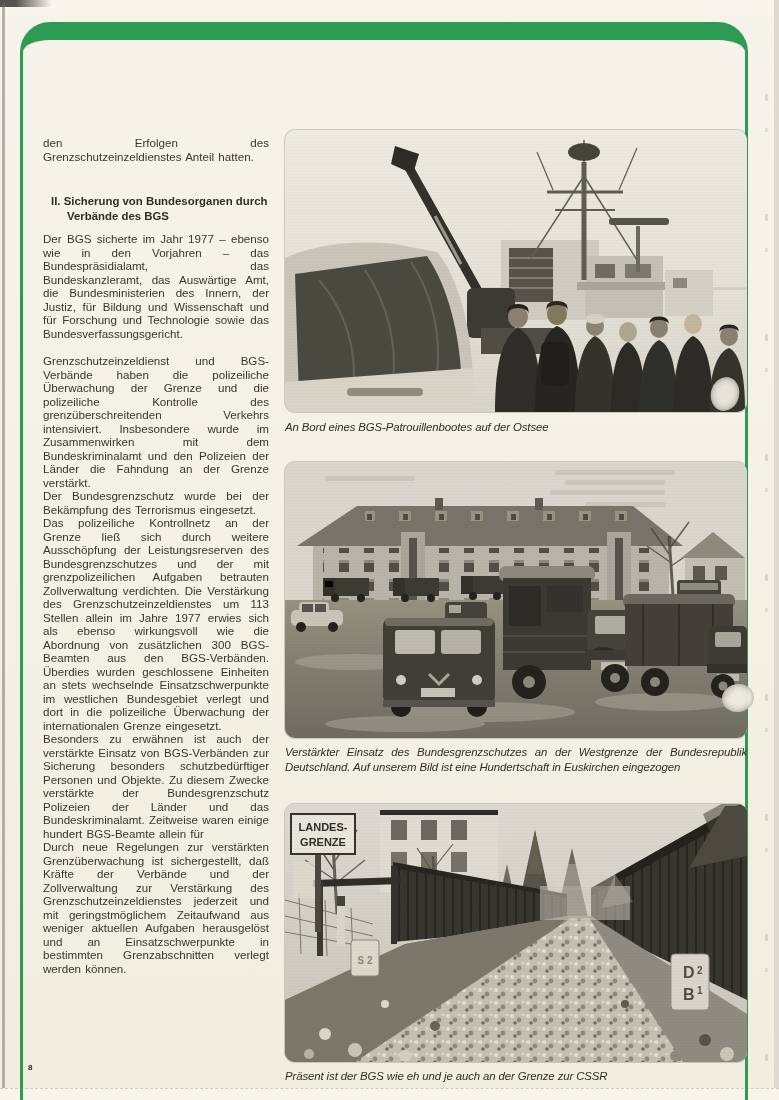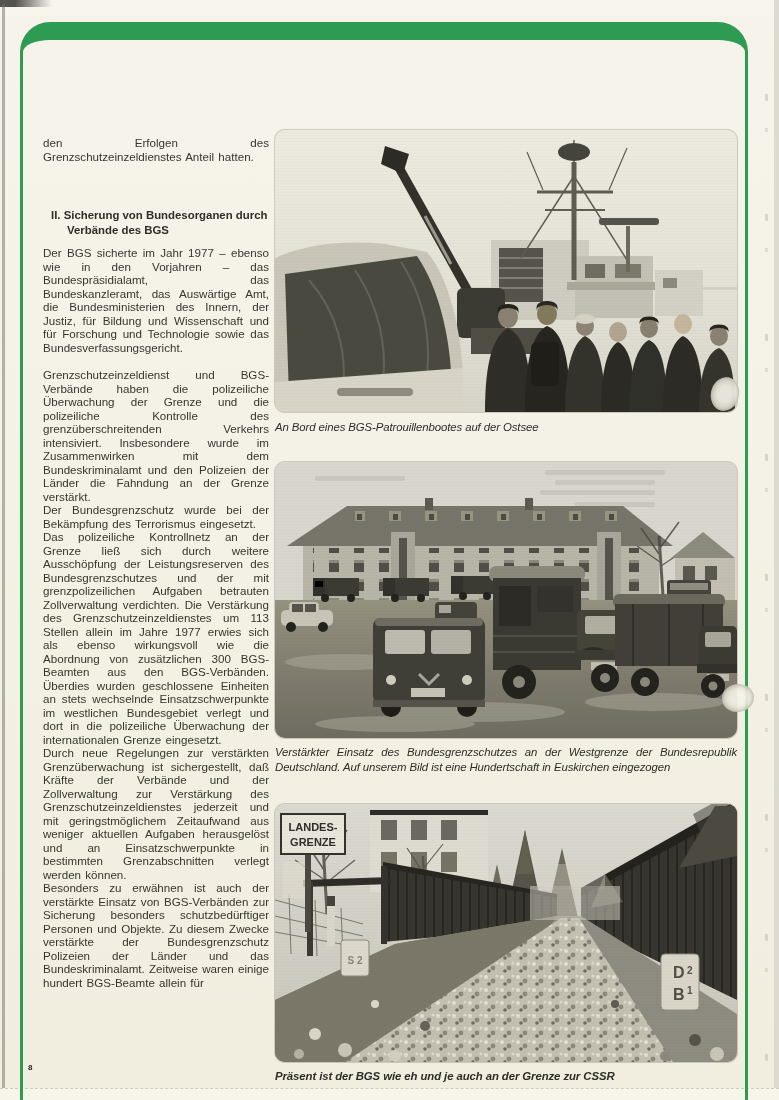--- a/index.html
+++ b/index.html
@@ -29,47 +29,47 @@
     border-radius:30px 30px 0 0;box-sizing:border-box;
   }
 
   
   .text-col{
     position:absolute;left:43px;top:136px;width:226px;
     font-size:11.6px;line-height:13.5px;text-align:justify;
     color:#37362d;word-spacing:1px;
   }
   .para{margin:0;}
-  .mb-intro{margin-bottom:45px;}
+  .mb-intro{margin-bottom:31px;}
   .mb-h2{margin-bottom:14px;}
   .mb-p2{margin-bottom:14px;}
   .mb-h3{margin-bottom:11px;}
   .sec-head{
     margin:8px;font-size:11.4px;font-weight:bold;line-height:15px;
     text-align:left;text-indent:-16px;padding-left:16px;width:236px;
     word-spacing:0;color:#2f2e26;
   }
   .page-num{position:absolute;left:28px;top:1063px;font-size:8px;font-weight:bold;color:#26251f;}
 
   
-  .photo-col{position:absolute;left:275px;top:130px;width:462px;}
+  .photo-col{position:absolute;left:285px;top:130px;width:462px;}
   figure{margin:0;}
   .photo{border-radius:10px;overflow:hidden;position:relative;
     box-shadow:0 0 0 1px rgba(110,108,98,.3);background:#dcdacf;}
   .photo::after{content:"";position:absolute;inset:0;pointer-events:none;
     background:repeating-linear-gradient(0deg,rgba(60,58,50,.025) 0 1px,transparent 1px 3px);}
   .photo svg{display:block;width:100%;height:100%;}
   .photo-1{height:282px;}
   .photo-2{height:276px;}
   .photo-3{height:258px;}
   .caption{font-style:italic;font-size:11.4px;line-height:15px;letter-spacing:-0.1px;
     color:#2e2d26;text-align:justify;}
   .cap-1{margin:8px 0 27px 0;}
   .cap-2{margin:7px 0 29px 0;}
-  .cap-3{margin:7px 16px 0 0;font-weight:bold;}
+  .cap-3{margin:7px 16px 0 0;}
 </style>
 </head>
 <body>
 
 <div class="scan-top-strip"></div>
 <div class="scan-corner-mark"></div>
 <div class="scan-left-line"></div>
 <div class="scan-right-sliver"></div>
 <div class="margin-specks"></div>
 <div class="page-bottom-edge"></div>
@@ -78,22 +78,22 @@
 
 <div class="green-frame"></div>
 
 <div class="text-col">
   <p class="para mb-intro">den Erfolgen des Grenzschutzeinzeldienstes Anteil hatten.</p>
   <h3 class="sec-head mb-h2">II. Sicherung von Bundesorganen durch Verbände des BGS</h3>
   <p class="para mb-p2">Der BGS sicherte im Jahr 1977 – ebenso wie in den Vorjahren – das Bundespräsidialamt, das Bundeskanzleramt, das Auswärtige Amt, die Bundesministerien des Innern, der Justiz, für Bildung und Wissenschaft und für Forschung und Technologie sowie das Bundesverfassungsgericht.</p>
   <p class="para">Grenzschutzeinzeldienst und BGS-Verbände haben die polizeiliche Überwachung der Grenze und die polizeiliche Kontrolle des grenzüberschreitenden Verkehrs intensiviert. Insbesondere wurde im Zusammenwirken mit dem Bundeskriminalamt und den Polizeien der Länder die Fahndung an der Grenze verstärkt.</p>
   <p class="para">Der Bundesgrenzschutz wurde bei der Bekämpfung des Terrorismus eingesetzt.</p>
   <p class="para">Das polizeiliche Kontrollnetz an der Grenze ließ sich durch weitere Ausschöpfung der Leistungsreserven des Bundesgrenzschutzes und der mit grenzpolizeilichen Aufgaben betrauten Zollverwaltung verdichten. Die Verstärkung des Grenzschutzeinzeldienstes um 113 Stellen allein im Jahre 1977 erwies sich als ebenso wirkungsvoll wie die Abordnung von zusätzlichen 300 BGS-Beamten aus den BGS-Verbänden. Überdies wurden geschlossene Einheiten an stets wechselnde Einsatzschwerpunkte im westlichen Bundesgebiet verlegt und dort in die polizeiliche Überwachung der internationalen Grenze eingesetzt.</p>
+  <p class="para">Besonders zu erwähnen ist auch der verstärkte Einsatz von BGS-Verbänden zur Sicherung besonders schutzbedürftiger Personen und Objekte. Zu diesem Zwecke verstärkte der Bundesgrenzschutz Polizeien der Länder und das Bundeskriminalamt. Zeitweise waren einige hundert BGS-Beamte allein für</p>
   <p class="para">Durch neue Regelungen zur verstärkten Grenzüberwachung ist sichergestellt, daß Kräfte der Verbände und der Zollverwaltung zur Verstärkung des Grenzschutzeinzeldienstes jederzeit und mit geringstmöglichem Zeitaufwand aus weniger aktuellen Aufgaben herausgelöst und an Einsatzschwerpunkte in bestimmten Grenzabschnitten verlegt werden können.</p>
-  <p class="para">Besonders zu erwähnen ist auch der verstärkte Einsatz von BGS-Verbänden zur Sicherung besonders schutzbedürftiger Personen und Objekte. Zu diesem Zwecke verstärkte der Bundesgrenzschutz Polizeien der Länder und das Bundeskriminalamt. Zeitweise waren einige hundert BGS-Beamte allein für</p>
 </div>
 <div class="page-num">8</div>
 
 <div class="photo-col">
 
   <figure>
     <div class="photo photo-1">
       <svg viewBox="0 0 462 282" preserveAspectRatio="none">
         <defs>
           <linearGradient id="sky1" x1="0" y1="0" x2="0" y2="1">

